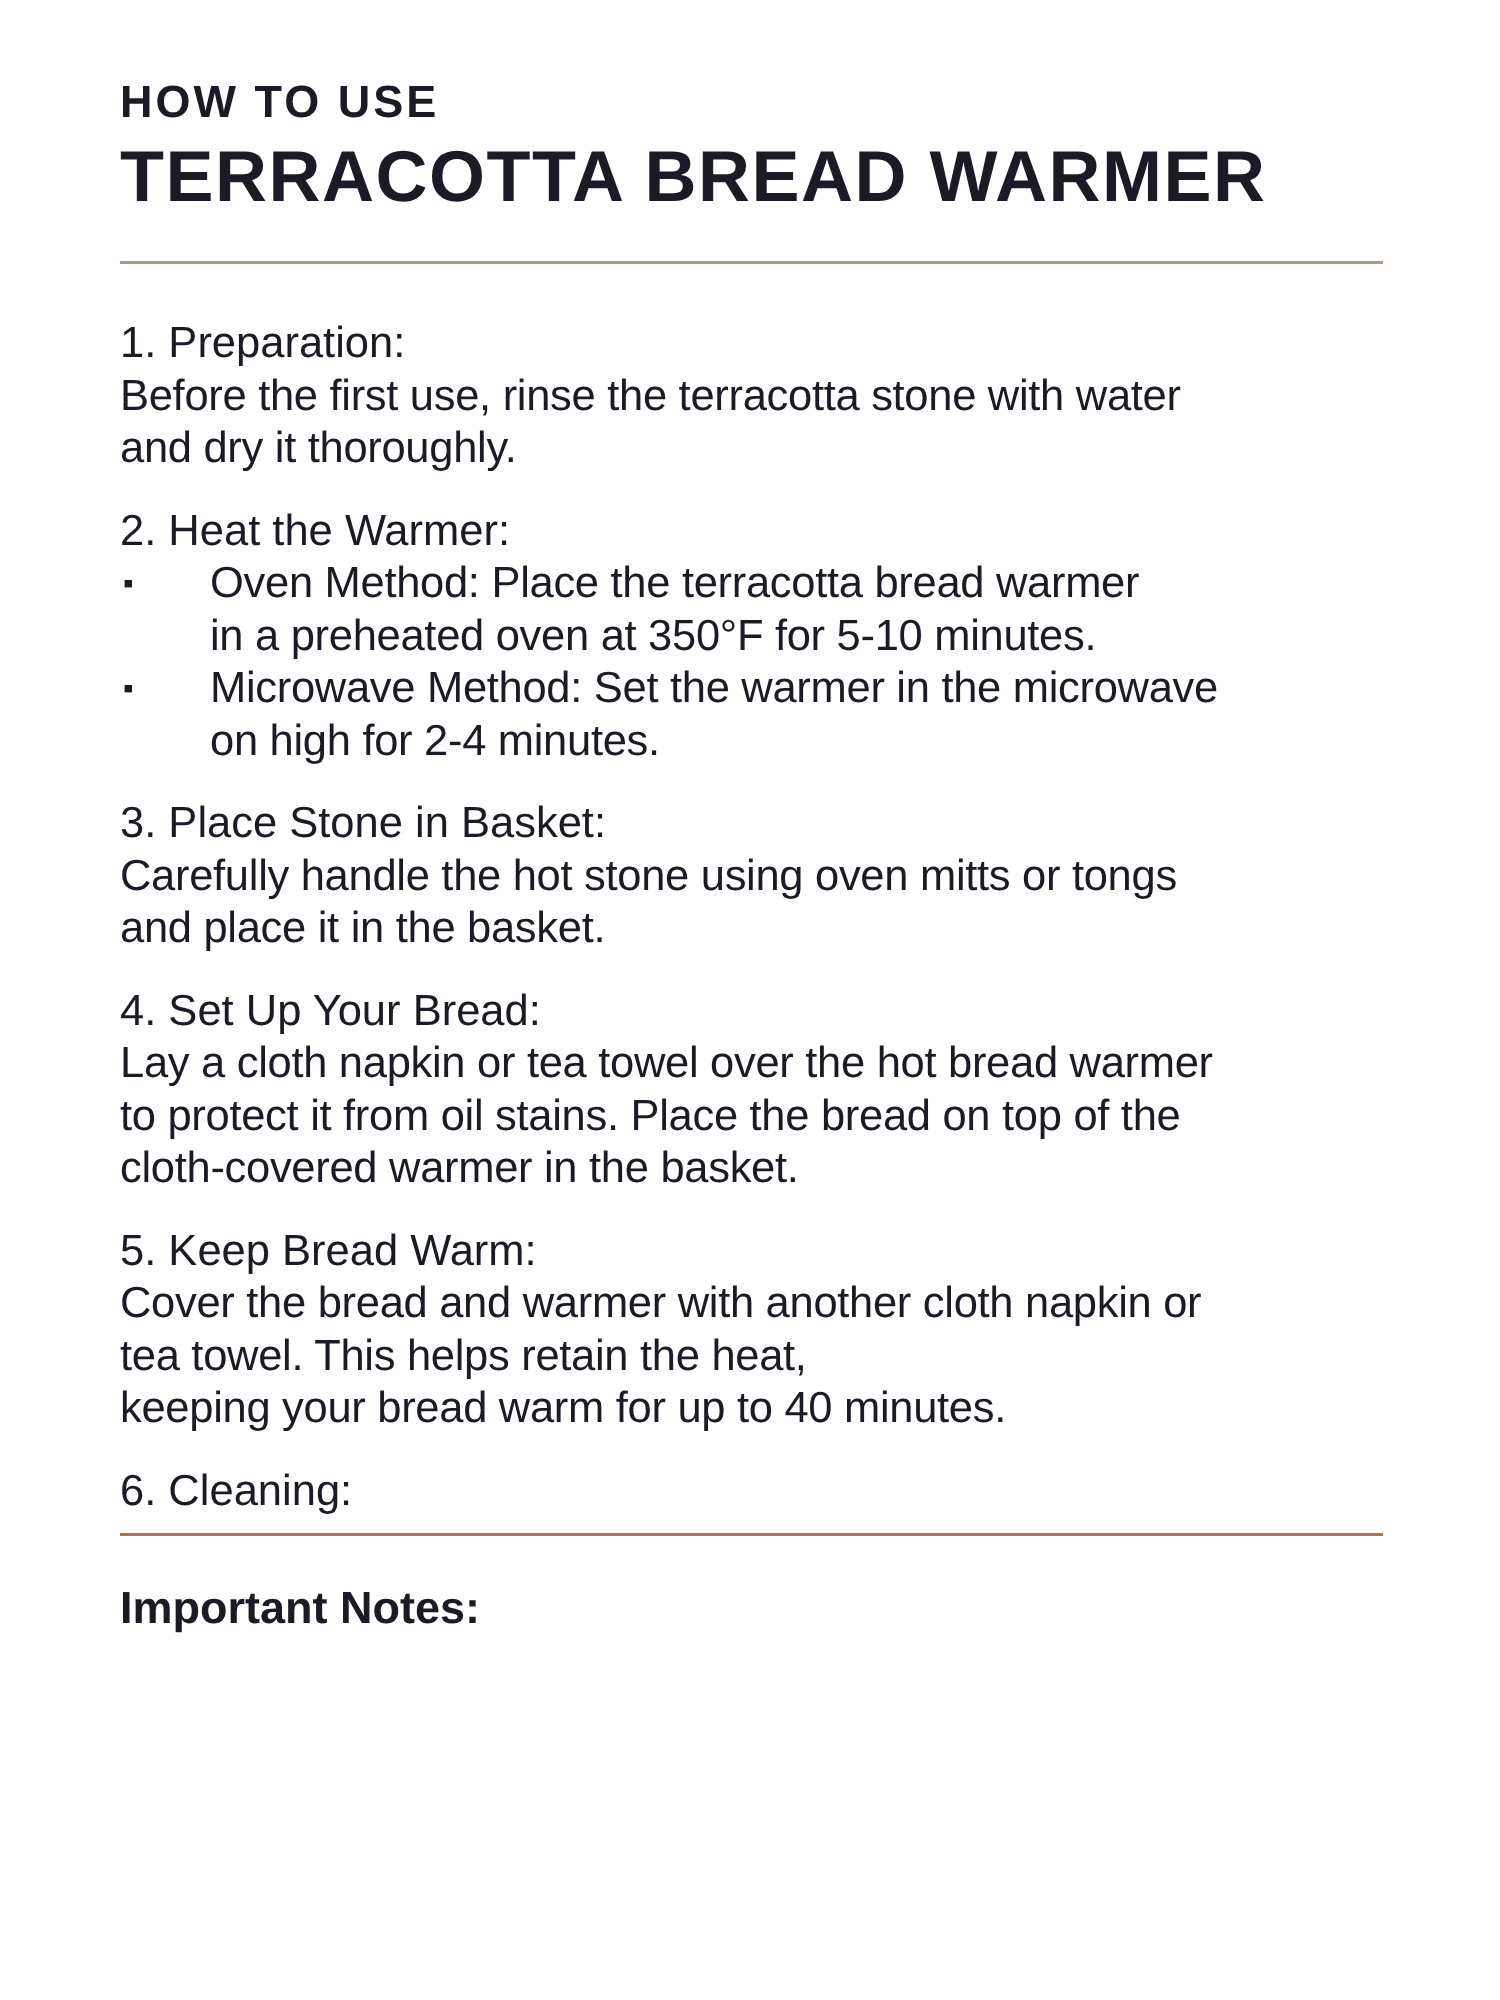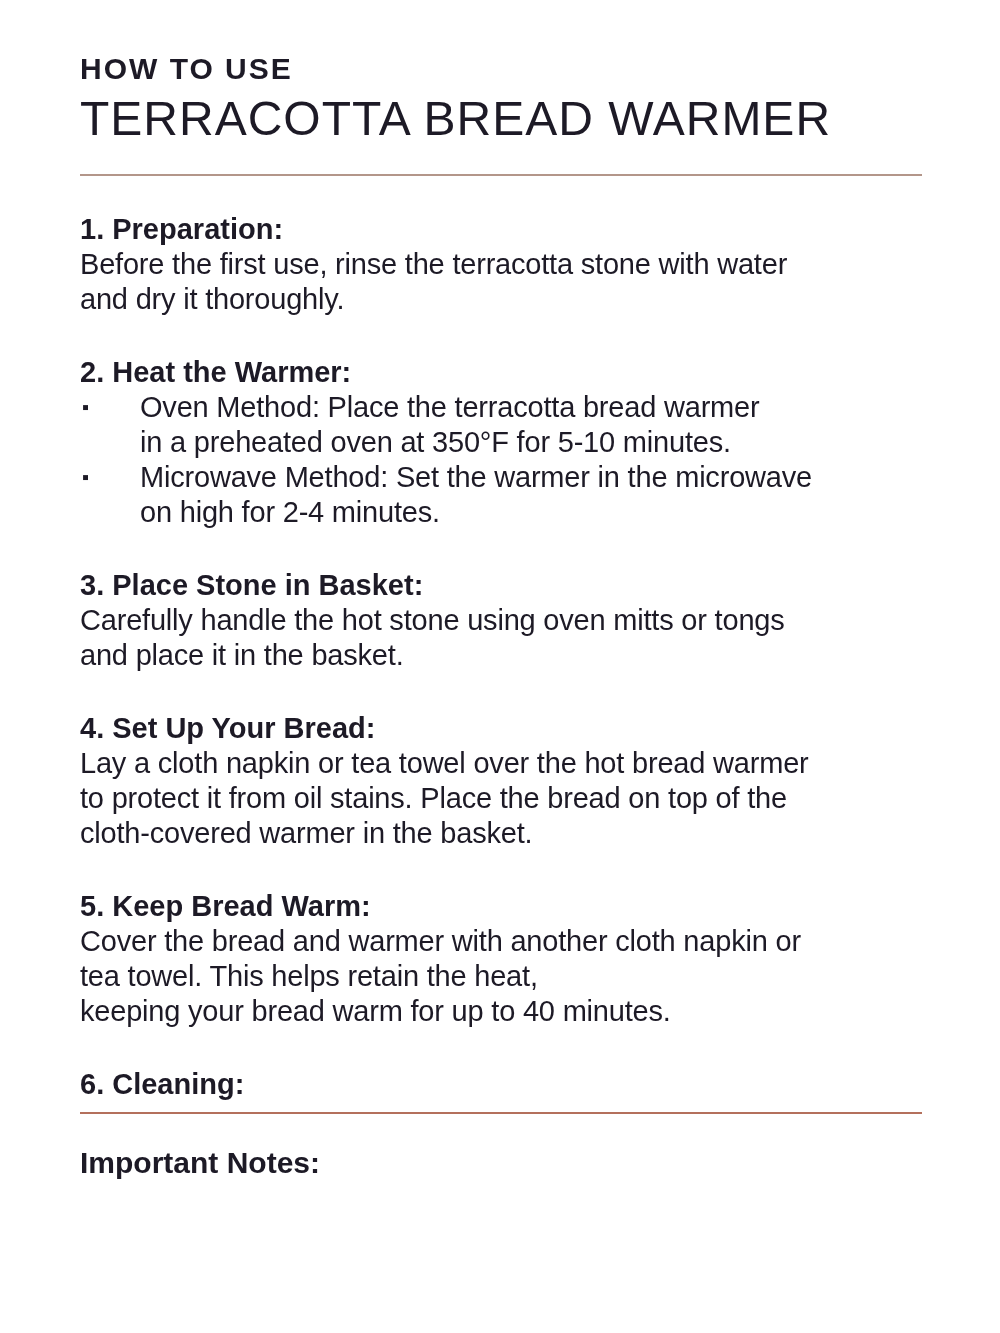--- a/index.html
+++ b/index.html
@@ -20,43 +20,43 @@
     overflow: hidden;
   }
   .kicker {
     font-size: 30px;
     font-weight: 700;
     letter-spacing: 2px;
     line-height: 1.1;
   }
   .title {
     font-size: 48px;
-    font-weight: 400;
+    font-weight: 700;
     letter-spacing: 1px;
     line-height: 1.15;
     margin-top: 6px;
   }
   .divider {
     border: none;
     height: 2px;
     width: 100%;
   }
   .divider.top {
     background: var(--divider_top);
     margin-top: 28px;
   }
   .divider.bottom {
     background: var(--divider_bottom);
     margin-top: 10px;
   }
-  .section { margin-top: 38px; }
+  .section { margin-top: 20px; }
   .section.first { margin-top: 36px; }
   .section-heading {
     font-size: 29px;
-    font-weight: 700;
+    font-weight: 400;
     line-height: 35px;
   }
   .body-text {
     font-size: 29px;
     line-height: 35px;
     letter-spacing: -0.2px;
     white-space: pre-line;
   }
   .bullet-list { }
   .bullet-item {

